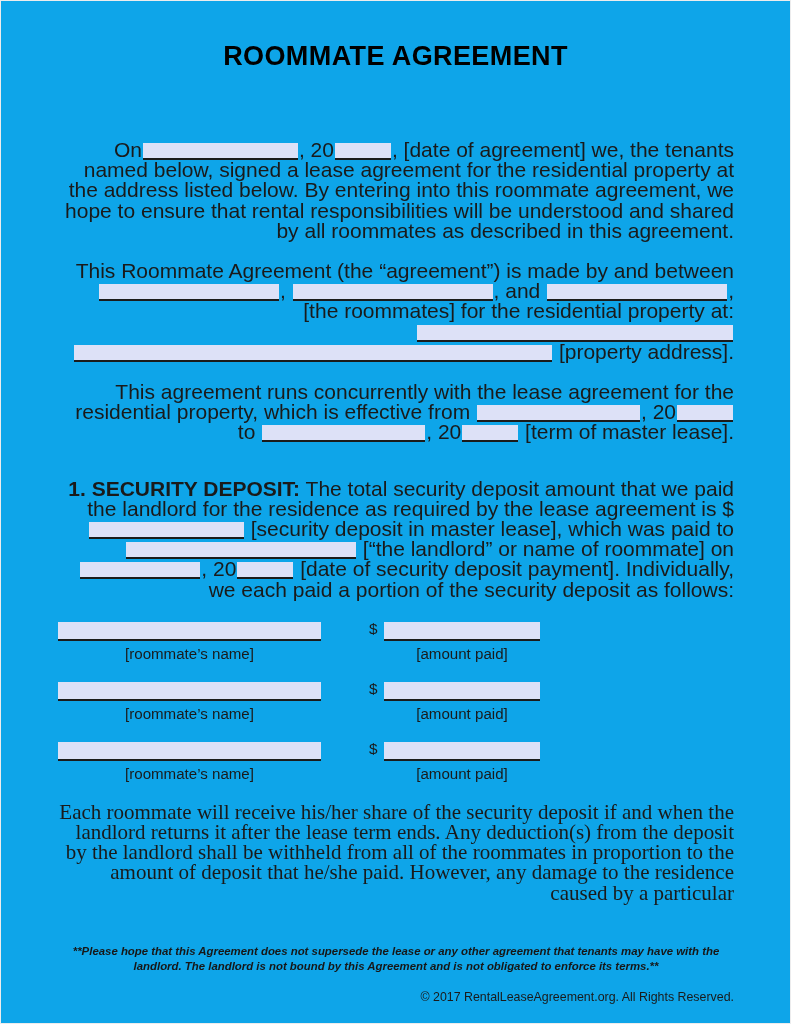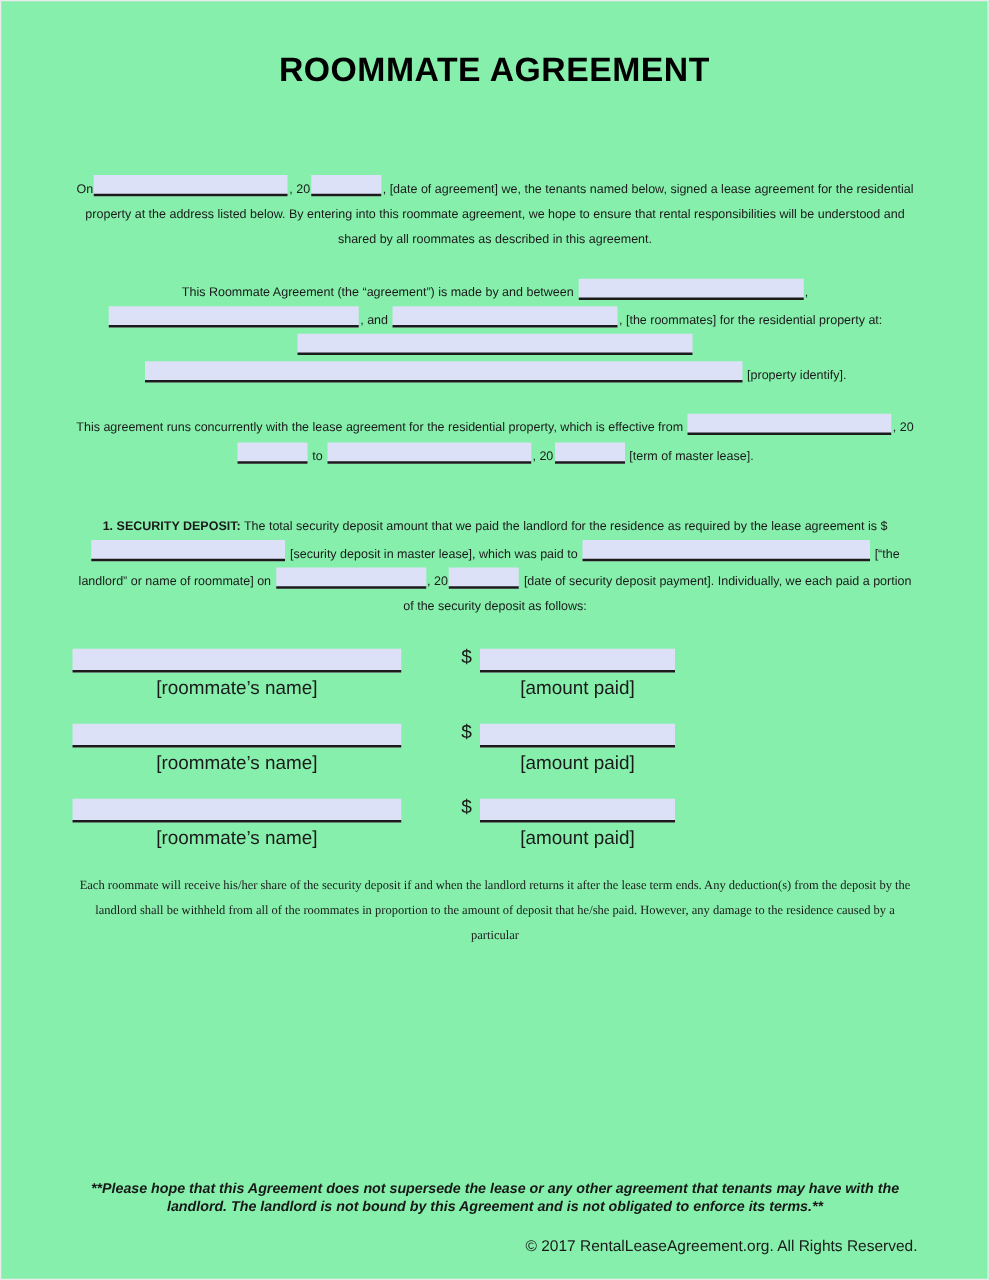--- a/index.html
+++ b/index.html
@@ -5,21 +5,21 @@
 <style>
   html, body {
     margin: 0;
     padding: 0;
     background: #ffffff;
   }
   .page {
     position: relative;
     width: 791px;
     height: 1024px;
-    background: #86efac;
+    background: #0ea5e9;
     border: 1px solid #ececed;
     box-sizing: border-box;
     font-family: "Liberation Sans", sans-serif;
     color: #1a1a1a;
     overflow: hidden;
   }
 
   .doc-title {
     text-align: center;
     font-size: 27px;
@@ -31,23 +31,23 @@
 
   .body-area {
     position: absolute;
     left: 57px;
     top: 139px;
     width: 676px;
   }
 
   p.para {
     margin: 0 0 20px 0;
-    font-size: 10px;
+    font-size: 21px;
     line-height: 20.2px;
-    text-align: center;
+    text-align: right;
     color: #1a1a1a;
   }
 
   
   .blank {
     display: inline-block;
     background: #dde1f7;
     border-bottom: 2px solid #1b1b1b;
     height: 15px;
     vertical-align: -3px;
@@ -151,21 +151,21 @@
   <div class="body-area">
 
     <p class="para"><span>On</span><span class="blank w-md"></span><span>, 20</span><span class="blank w-xs"></span><span>, [date of agreement] we, the tenants named below, signed a lease agreement for the residential property at the address listed below. By entering into this roommate agreement, we hope to ensure that rental responsibilities will be understood and shared by all roommates as described in this agreement.</span></p>
 
     <p class="para"><span>This Roommate Agreement (the “agreement”) is made by and between</span>
       <span class="blank w-lg"></span><span>,</span>
       <span class="blank w-xl"></span><span>, and</span>
       <span class="blank w-lg"></span><span>, [the roommates] for the residential property at:</span>
       <span class="blank w-addr1"></span>
       <span class="blank w-addr2"></span>
-      <span>[property identify].</span></p>
+      <span>[property address].</span></p>
 
 
     <p class="para"><span>This agreement runs concurrently with the lease agreement for the residential property, which is effective from</span>
       <span class="blank w-md2"></span><span>, 20</span><span class="blank w-xs"></span>
       <span>to</span>
       <span class="blank w-md2"></span><span>, 20</span><span class="blank w-xs"></span>
       <span>[term of master lease].</span></p>
 
     <p class="para" style="margin-top:36px;"><span class="bold">1.</span>
       <span class="bold">SECURITY DEPOSIT:</span>

